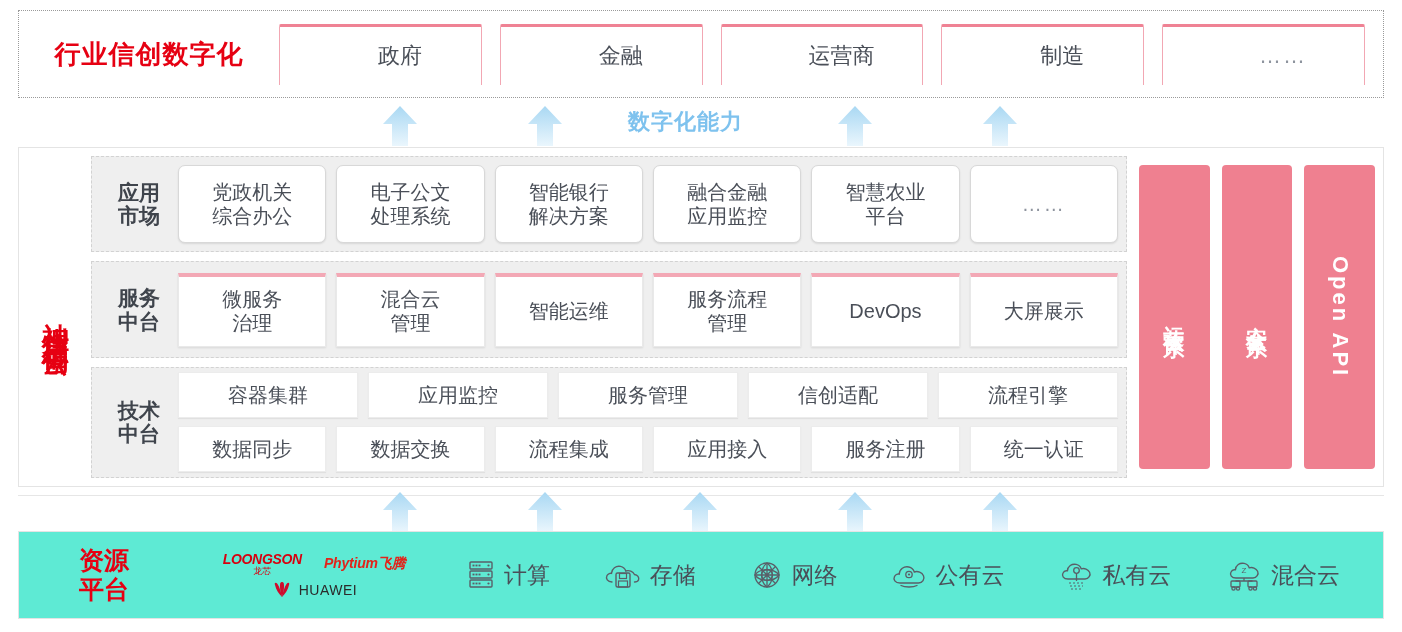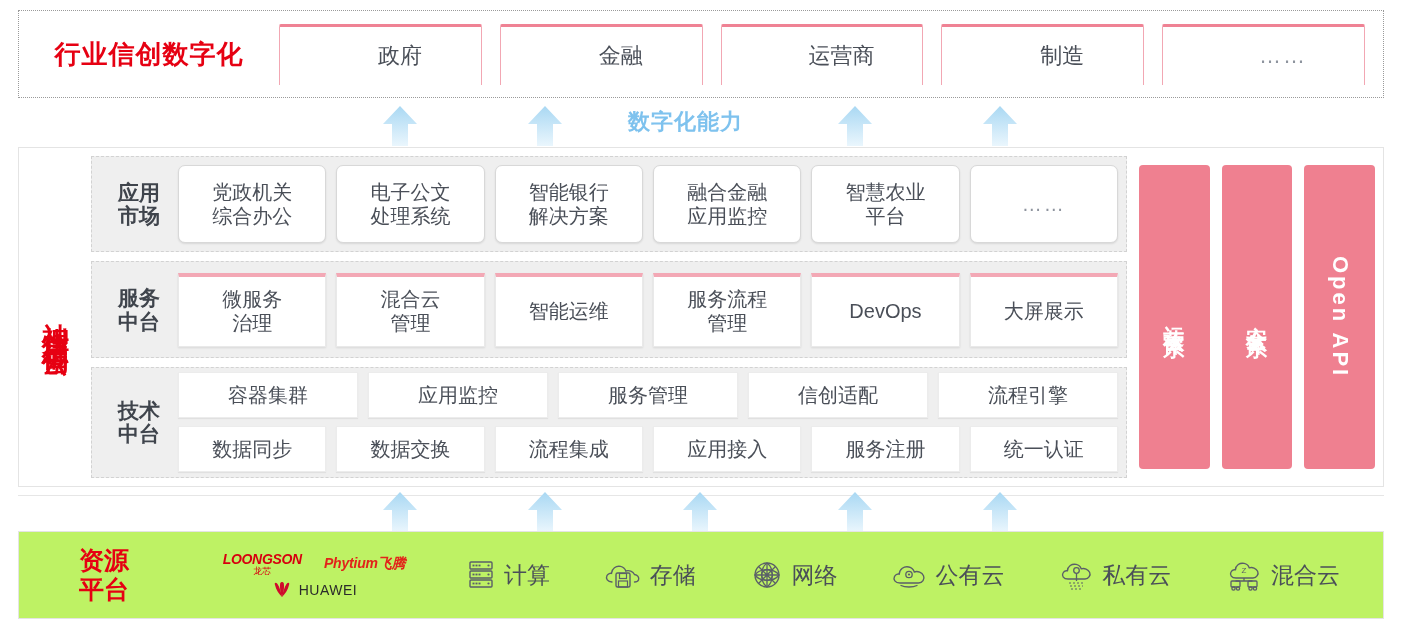--- a/index.html
+++ b/index.html
@@ -244,21 +244,21 @@
 
   
   .resource-band {
     position: absolute;
     left: 18px;
     top: 531px;
     width: 1366px;
     height: 88px;
     border: 1px solid #e4e4e4;
     box-sizing: border-box;
-    background: #bef264;
+    background: #5eead4;
     display: flex;
     align-items: center;
   }
   .resource-title {
     flex: 0 0 170px;
     width: 170px;
     text-align: center;
     color: #e60012;
     font-size: 25px;
     font-weight: bold;

